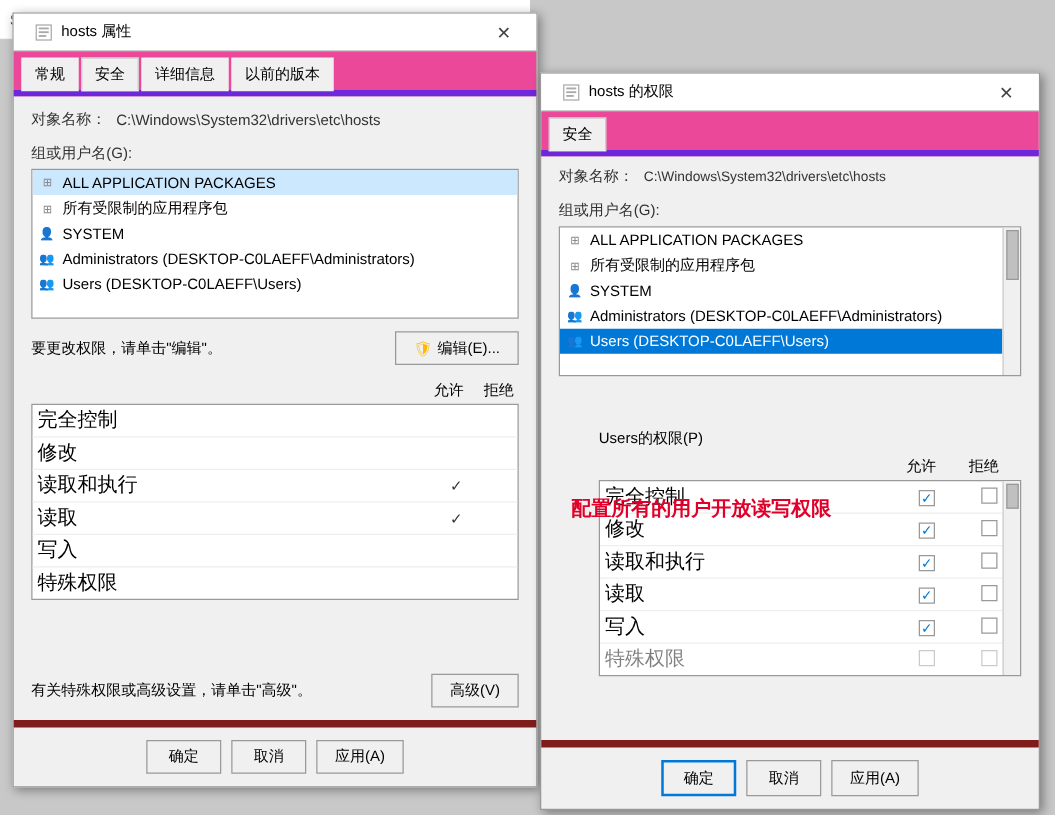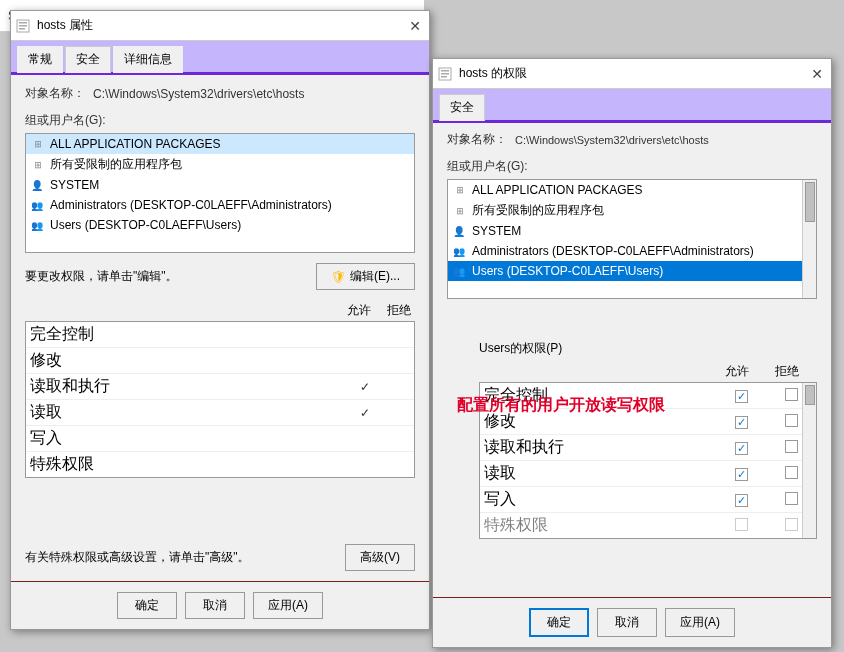--- a/index.html
+++ b/index.html
@@ -17,21 +17,21 @@
     .dialog {
       position: absolute;
       background: #f0f0f0;
       border: 1px solid #999;
       box-shadow: 2px 2px 8px rgba(0,0,0,0.4);
     }
 
     .dialog-titlebar {
       background: #ffffff;
       border-bottom: 1px solid #ccc;
-      padding: 6px 4px;
+      padding: 6px 16px;
       display: flex;
       align-items: center;
       justify-content: space-between;
       height: 30px;
     }
 
     .dialog-titlebar-left {
       display: flex;
       align-items: center;
       gap: 6px;
@@ -59,22 +59,22 @@
       cursor: pointer;
       font-size: 14px;
       color: #444;
       border: none;
       background: transparent;
     }
 
     
     .tabs {
       display: flex;
-      border-bottom: 3px solid #6d28d9;
-      background: #c4b5fd;
+      border-bottom: 5px solid #6d28d9;
+      background: #ec4899;
       padding: 4px 6px 0;
     }
 
     .tab {
       padding: 4px 10px;
       font-size: 12px;
       cursor: pointer;
       border: 1px solid transparent;
       border-bottom: none;
       margin-right: 2px;
@@ -206,21 +206,21 @@
     .btn.primary {
       border: 2px solid #0078d7;
       background: #f0f0f0;
     }
 
     .btn-row {
       display: flex;
       justify-content: center;
       gap: 8px;
       padding: 10px;
-      border-top: 1px solid #7f1d1d;
+      border-top: 6px solid #7f1d1d;
       margin-top: auto;
     }
 
     
     .checkmark {
       color: #333;
       font-size: 12px;
     }
 
     
@@ -320,20 +320,21 @@
       </div>
       <span class="title-text">hosts 属性</span>
     </div>
     <button class="close-btn">✕</button>
   </div>
 
   <div class="tabs">
     <div class="tab">常规</div>
     <div class="tab active">安全</div>
     <div class="tab">详细信息</div>
+    <div class="tab">以前的版本</div>
   </div>
 
   <div class="dialog-content" style="flex:1; overflow:hidden; display:flex; flex-direction:column;">
     <div class="field-row">
       <span class="field-label">对象名称：</span>
       <span class="field-value">C:\Windows\System32\drivers\etc\hosts</span>
     </div>
 
     <div class="section-label">组或用户名(G):</div>
     <div class="list-box" style="height:120px;">

